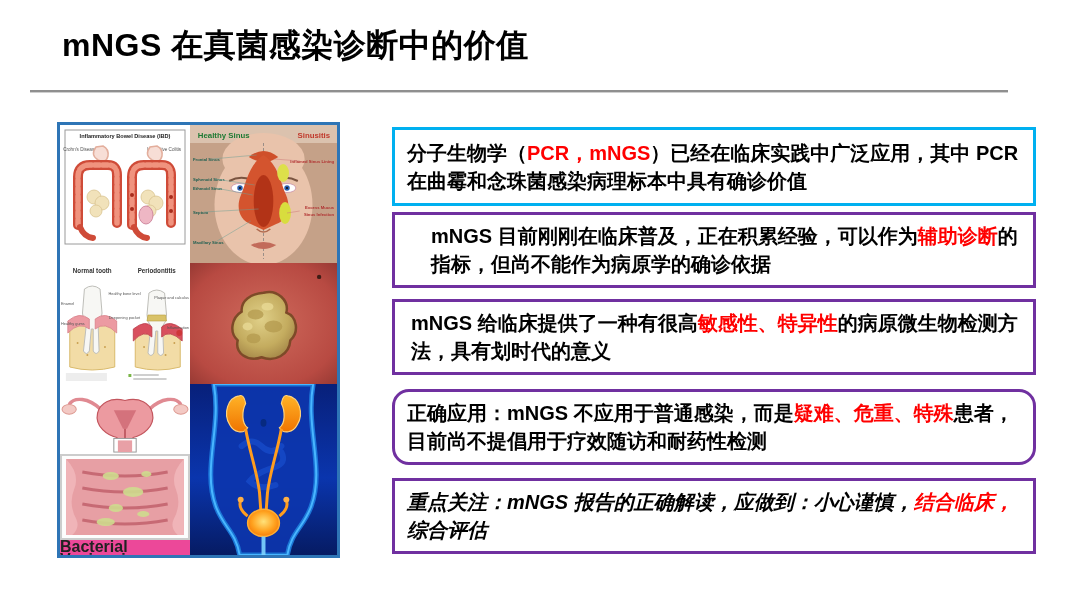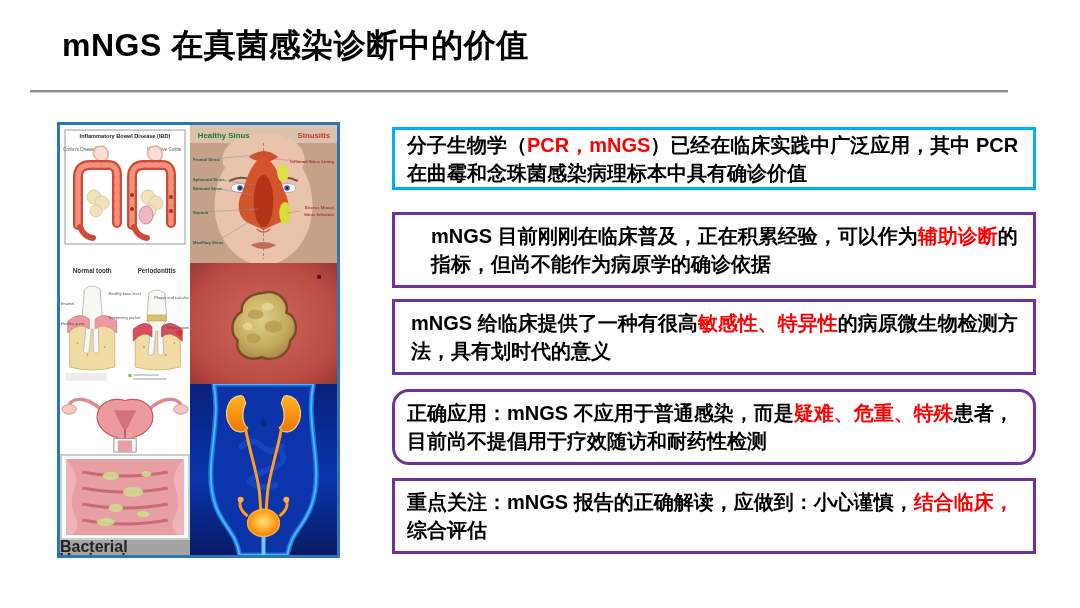--- a/index.html
+++ b/index.html
@@ -4,31 +4,31 @@
 <style>
   html,body{margin:0;padding:0;background:#e9e9e9;}
   .slide{position:relative;width:1080px;height:608px;background:#ffffff;overflow:hidden;
          font-family:"Liberation Sans","DejaVu Sans",sans-serif;}
   .slide-title{position:absolute;left:62px;top:24px;margin:0;font-size:32px;font-weight:800;color:#000;letter-spacing:.5px;}
   .divider{position:absolute;left:30px;top:90px;width:978px;height:3px;
            background:linear-gradient(to bottom,#8f8f8f 0 2px,#cfcfcf 2px 3px);}
   .panel{position:absolute;left:57px;top:122px;width:283px;height:436px;background:#fff;
          border:3px solid #2E75B6;box-sizing:border-box;display:grid;
          grid-template-columns:130px 147px;grid-template-rows:138px 121px 171px;}
-  .cell{position:relative;overflow:hidden;background:#a3a3a3;}
+  .cell{position:relative;overflow:hidden;background:#ec4899;}
   .cell svg{display:block;width:100%;height:100%;}
   .repro-cell{display:flex;flex-direction:column;}
   .repro-cell .ut{height:70px;} .repro-cell .vg{height:86px;flex:0 0 86px;}
   .vag-caption{height:15px;text-align:left;font-size:16px;font-weight:700;color:#222;line-height:13px;}
   .tbox{position:absolute;left:392px;width:644px;box-sizing:border-box;background:#fff;
         border:3px solid #7030A0;display:flex;align-items:center;padding:4px 12px;}
   .tbox .txt{font-size:20px;font-weight:700;color:#000;line-height:28px;letter-spacing:0;}
   .seg-black{color:#000;} .seg-red{color:#FF0000;}
-  .b1{top:127px;height:63px;} .b2{top:212px;height:76px;} .b3{top:299px;height:76px;}
-  .b4{top:389px;height:76px;border-radius:17px;} .b5{top:478px;height:76px;}
+  .b1{top:127px;height:79px;} .b2{top:212px;height:76px;} .b3{top:299px;height:76px;}
+  .b4{top:389px;height:76px;border-radius:17px;} .b5{top:478px;height:76px;font-style:italic;}
   text{font-family:"Liberation Sans","DejaVu Sans",sans-serif;}
 </style>
 </head>
 <body>
 
 <div class="slide">
 
   <h1 class="slide-title">mNGS 在真菌感染诊断中的价值</h1>
   <div class="divider"></div>
 

